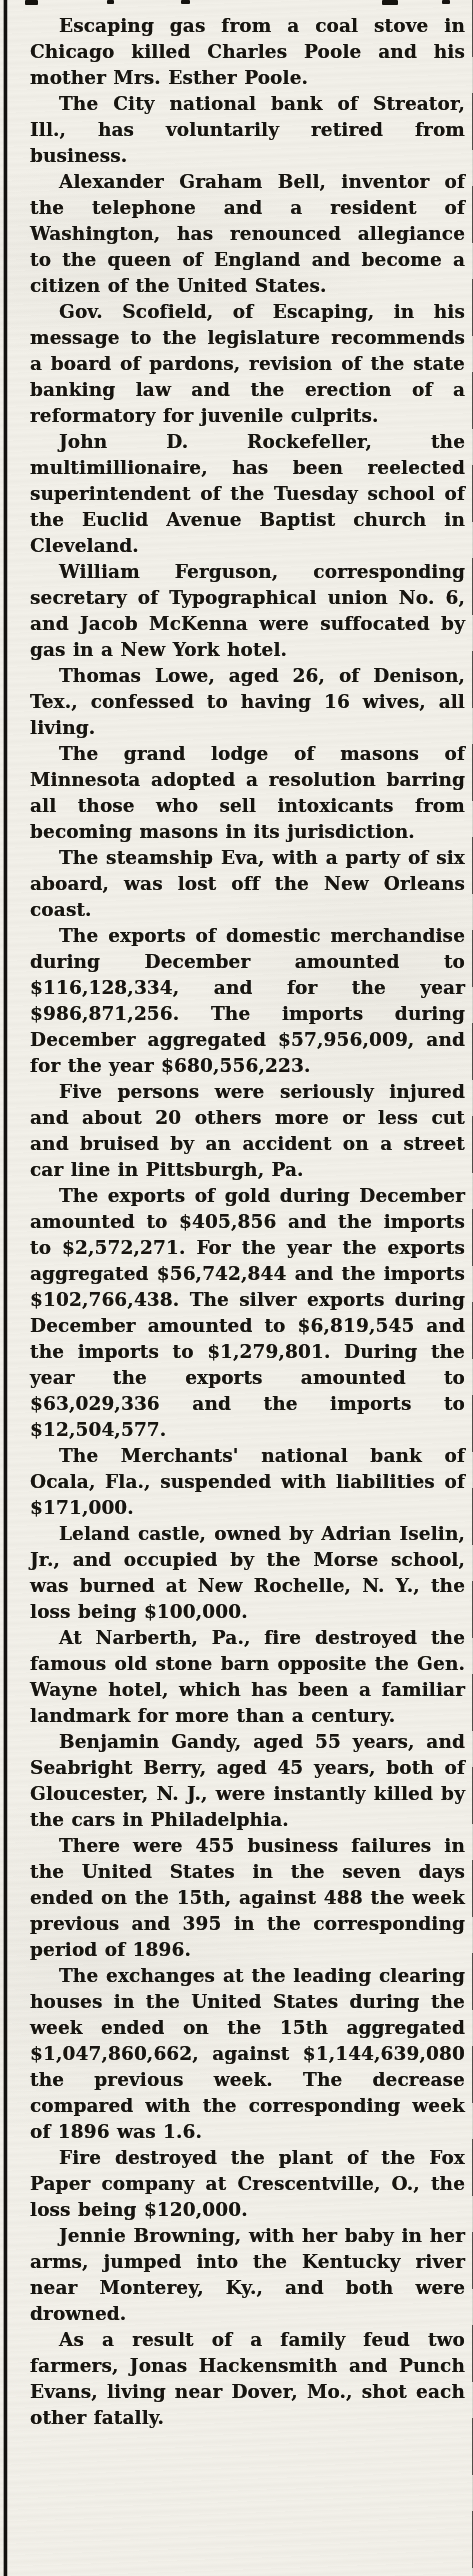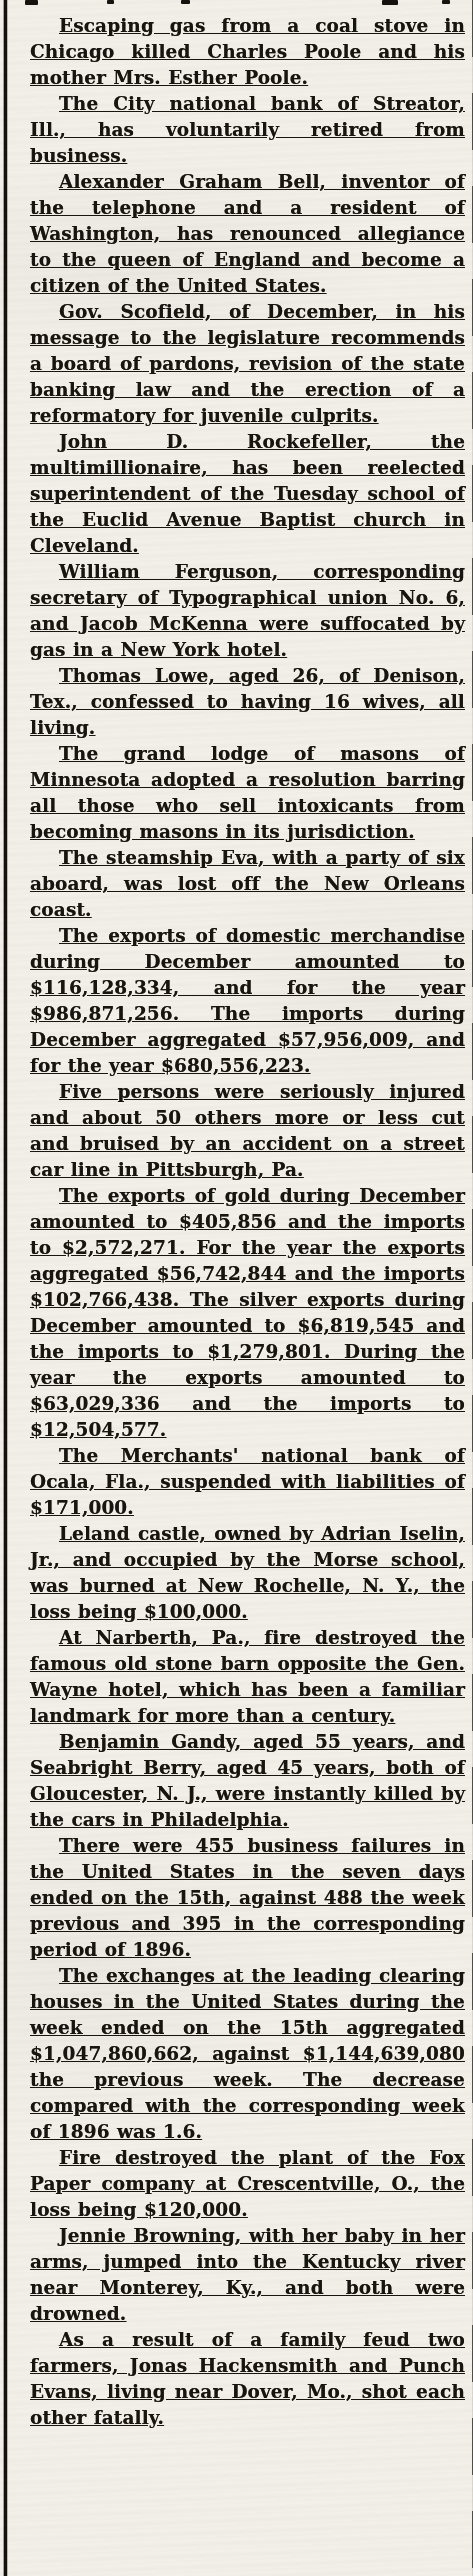--- a/index.html
+++ b/index.html
@@ -69,48 +69,47 @@
     color: #171510;
     text-align: justify;
     letter-spacing: 0.1px;
     word-spacing: 0.8px;
     text-shadow: 0 0 0.5px rgba(23,21,16,0.65);
   }
   .col p {
     margin: 0;
     padding: 0;
     text-indent: 29px;
-    text-decoration: underline;
   }
 </style>
 </head>
 <body>
 
 <div class="page">
   <div class="rule-left"></div>
   <div class="rule-right"></div>
 
   <div class="frag f1"></div>
   <div class="frag f2"></div>
   <div class="frag f3"></div>
   <div class="frag f4"></div>
   <div class="frag f5"></div>
 
   <article class="col">
     <p>Escaping gas from a coal stove in Chicago killed Charles Poole and his mother Mrs. Esther Poole.</p>
     <p>The City national bank of Streator, Ill., has voluntarily retired from business.</p>
     <p>Alexander Graham Bell, inventor of the telephone and a resident of Washington, has renounced allegiance to the queen of England and become a citizen of the United States.</p>
-    <p>Gov. Scofield, of December, in his message to the legislature recommends a board of pardons, revision of the state banking law and the erection of a reformatory for juvenile culprits.</p>
+    <p>Gov. Scofield, of Escaping, in his message to the legislature recommends a board of pardons, revision of the state banking law and the erection of a reformatory for juvenile culprits.</p>
     <p>John D. Rockefeller, the multimillionaire, has been reelected superintendent of the Tuesday school of the Euclid Avenue Baptist church in Cleveland.</p>
     <p>William Ferguson, corresponding secretary of Typographical union No. 6, and Jacob McKenna were suffocated by gas in a New York hotel.</p>
     <p>Thomas Lowe, aged 26, of Denison, Tex., confessed to having 16 wives, all living.</p>
     <p>The grand lodge of masons of Minnesota adopted a resolution barring all those who sell intoxicants from becoming masons in its jurisdiction.</p>
     <p>The steamship Eva, with a party of six aboard, was lost off the New Orleans coast.</p>
     <p>The exports of domestic merchandise during December amounted to $116,128,334, and for the year $986,871,256. The imports during December aggregated $57,956,009, and for the year $680,556,223.</p>
-    <p>Five persons were seriously injured and about 50 others more or less cut and bruised by an accident on a street car line in Pittsburgh, Pa.</p>
+    <p>Five persons were seriously injured and about 20 others more or less cut and bruised by an accident on a street car line in Pittsburgh, Pa.</p>
     <p>The exports of gold during December amounted to $405,856 and the imports to $2,572,271. For the year the exports aggregated $56,742,844 and the imports $102,766,438. The silver exports during December amounted to $6,819,545 and the imports to $1,279,801. During the year the exports amounted to $63,029,336 and the imports to $12,504,577.</p>
     <p>The Merchants' national bank of Ocala, Fla., suspended with liabilities of $171,000.</p>
     <p>Leland castle, owned by Adrian Iselin, Jr., and occupied by the Morse school, was burned at New Rochelle, N. Y., the loss being $100,000.</p>
     <p>At Narberth, Pa., fire destroyed the famous old stone barn opposite the Gen. Wayne hotel, which has been a familiar landmark for more than a century.</p>
     <p>Benjamin Gandy, aged 55 years, and Seabright Berry, aged 45 years, both of Gloucester, N. J., were instantly killed by the cars in Philadelphia.</p>
     <p>There were 455 business failures in the United States in the seven days ended on the 15th, against 488 the week previous and 395 in the corresponding period of 1896.</p>
     <p>The exchanges at the leading clearing houses in the United States during the week ended on the 15th aggregated $1,047,860,662, against $1,144,639,080 the previous week. The decrease compared with the corresponding week of 1896 was 1.6.</p>
     <p>Fire destroyed the plant of the Fox Paper company at Crescentville, O., the loss being $120,000.</p>
     <p>Jennie Browning, with her baby in her arms, jumped into the Kentucky river near Monterey, Ky., and both were drowned.</p>
     <p>As a result of a family feud two farmers, Jonas Hackensmith and Punch Evans, living near Dover, Mo., shot each other fatally.</p>

